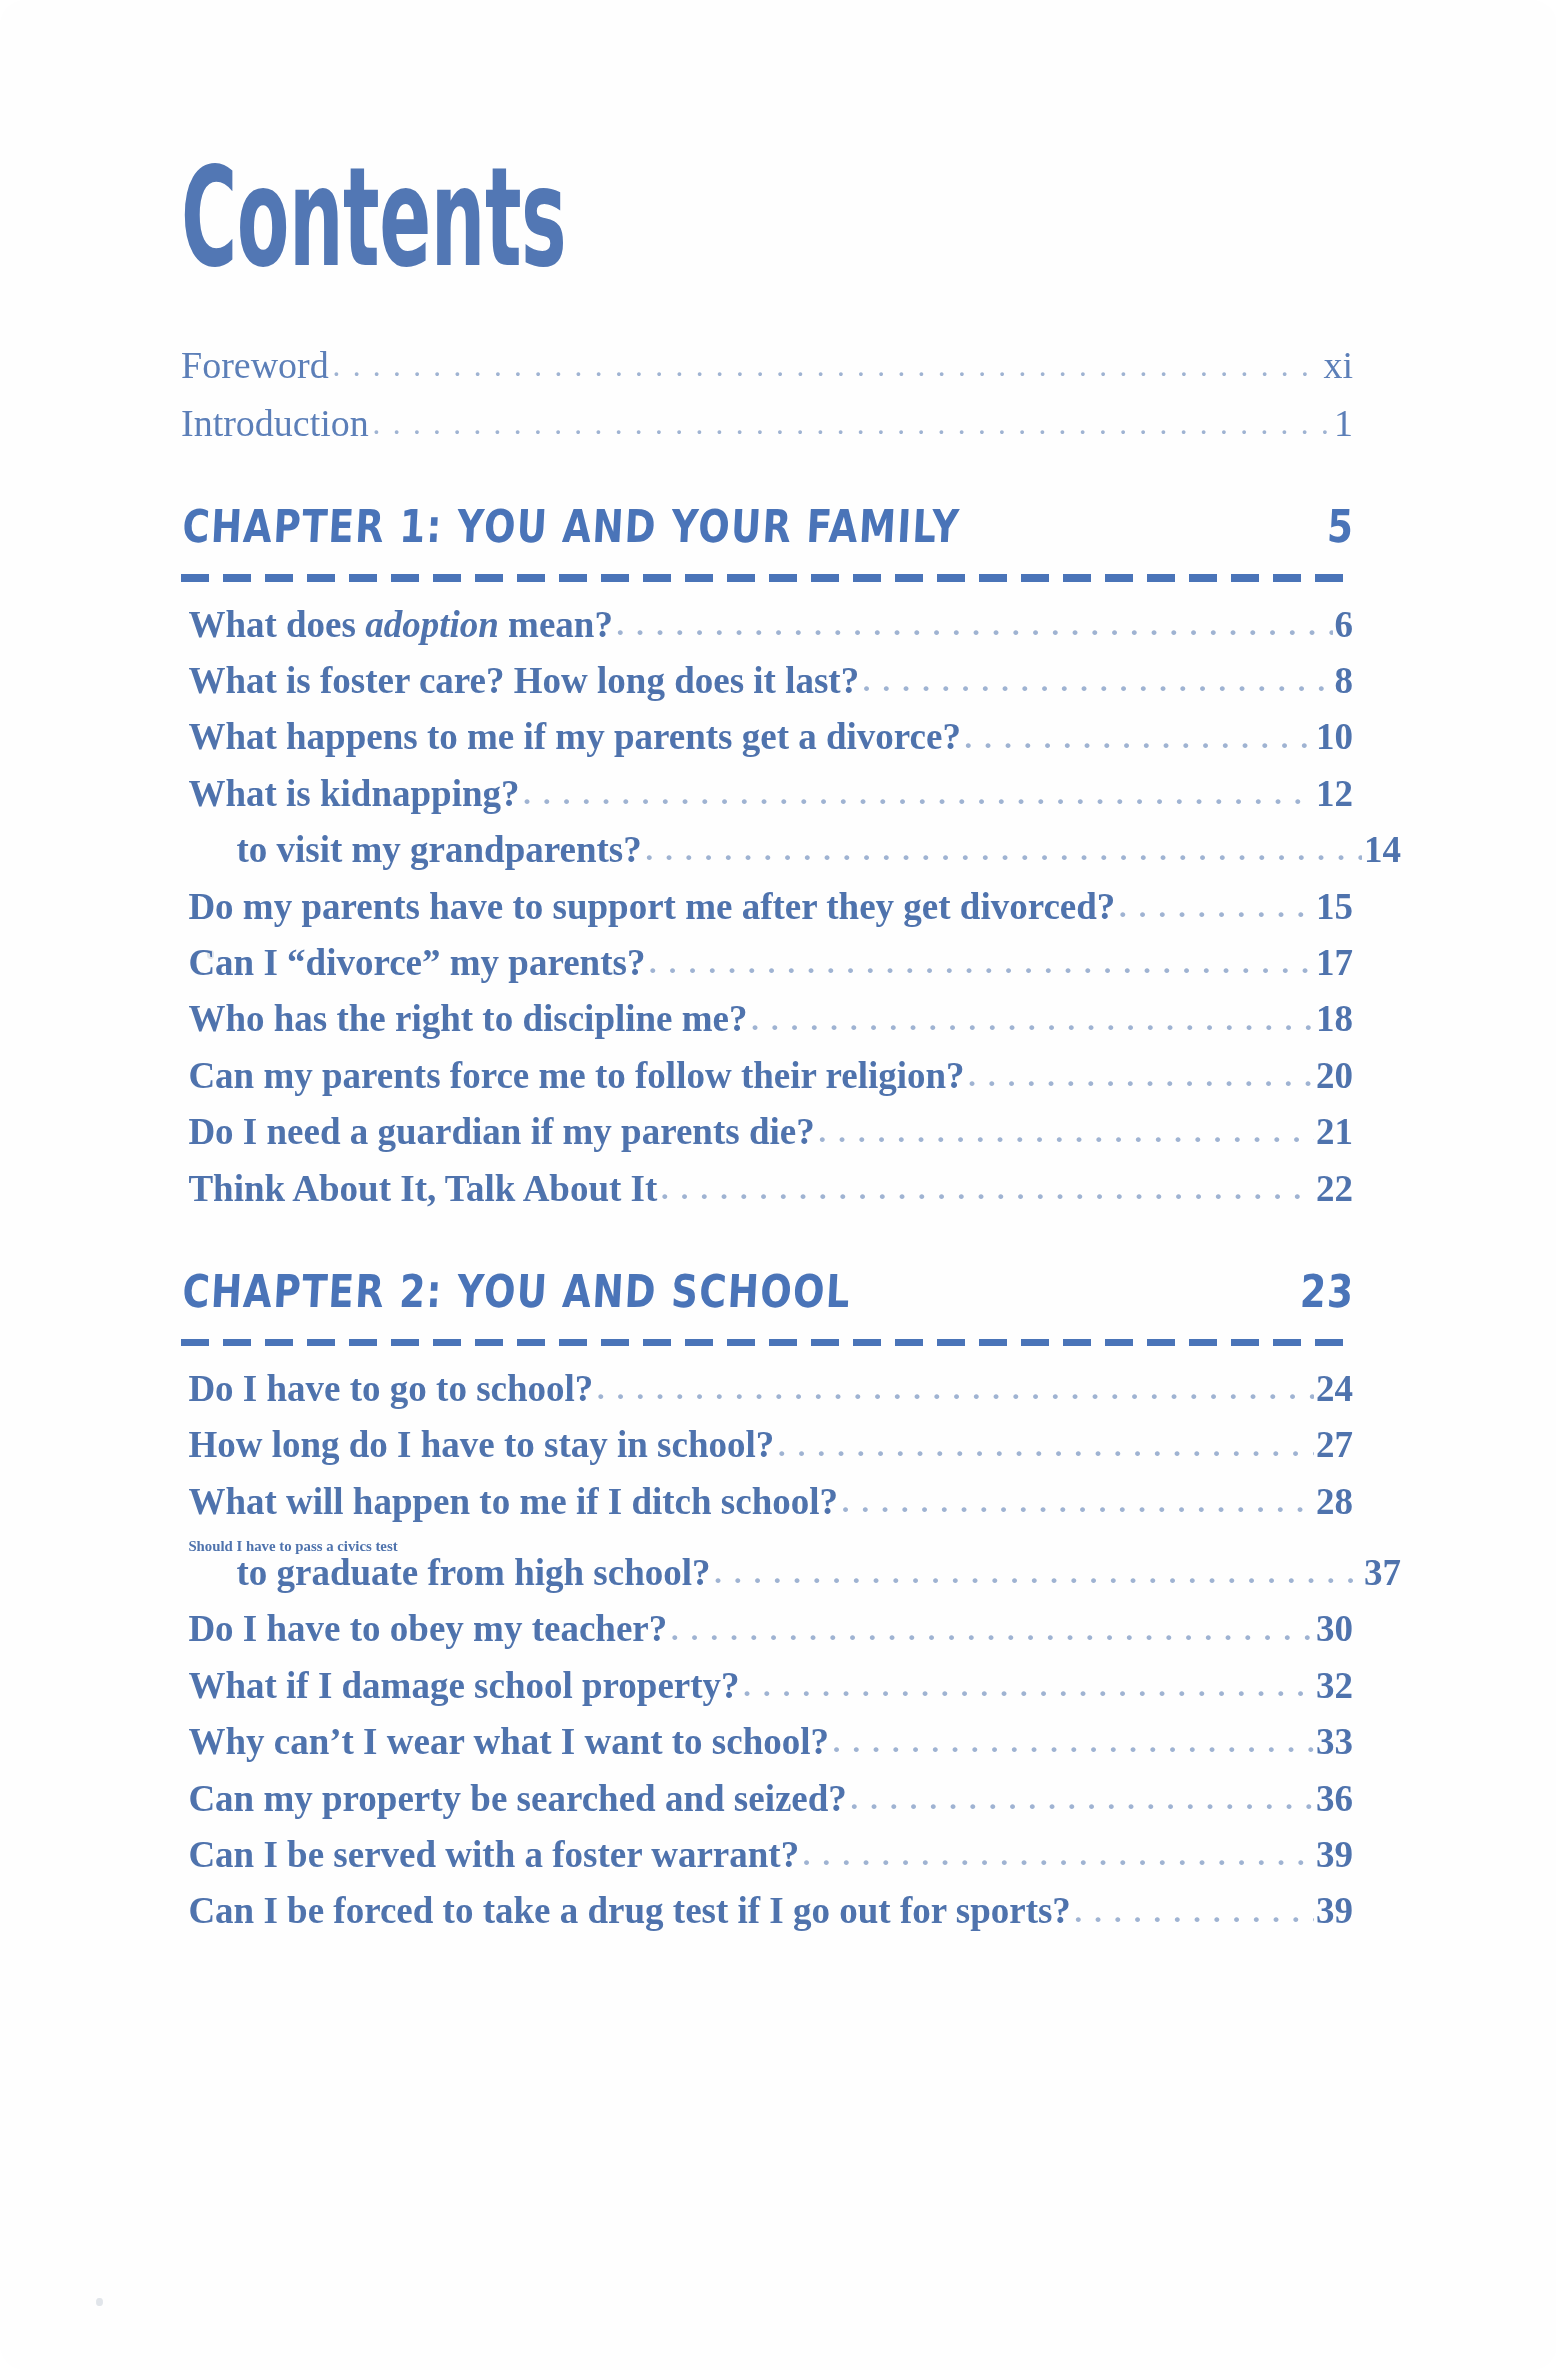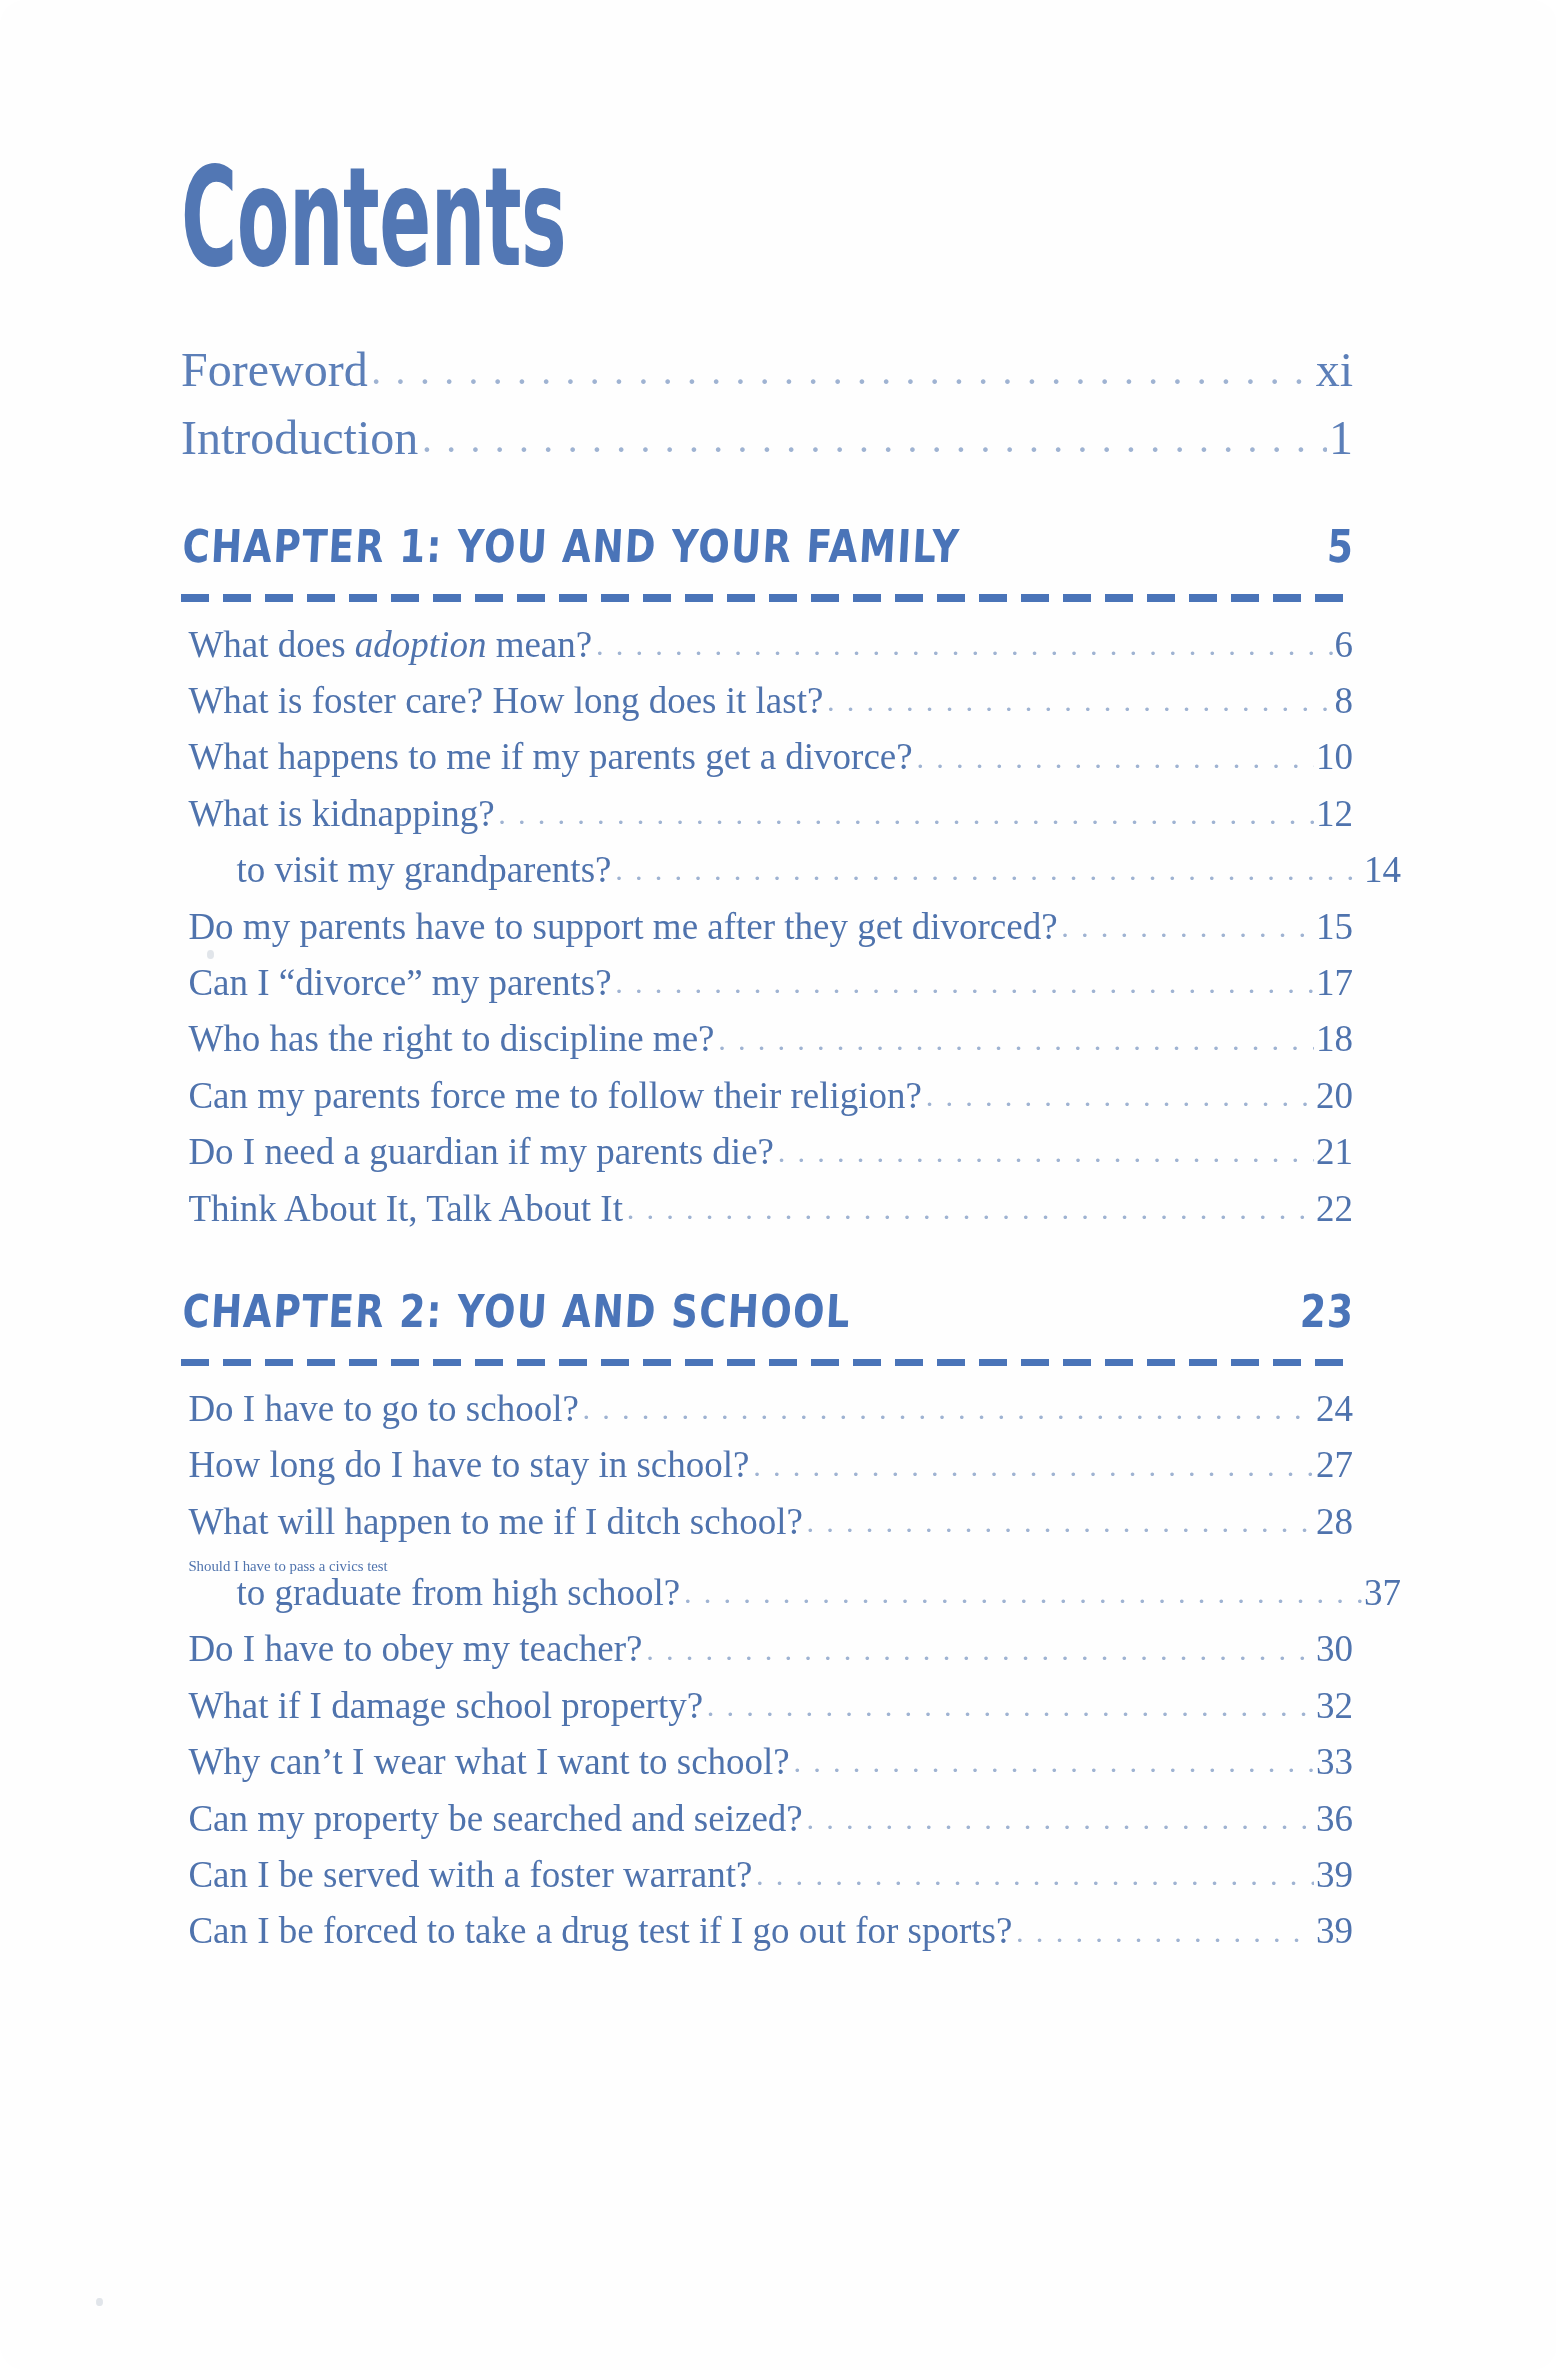--- a/index.html
+++ b/index.html
@@ -52,21 +52,21 @@
   .front-matter {
     margin-top: 65px;
   }
   .toc-row {
     display: flex;
     align-items: baseline;
     width: 100%;
     line-height: 1.0;
   }
   .front-matter .toc-row {
-    font-size: 48px;
+    font-size: 38px;
     margin-bottom: 20px;
     color: #5c7fb8;
   }
   .row-label {
     white-space: pre;
     flex: 0 0 auto;
   }
   .row-label .italic { font-style: italic; }
   .leader {
     flex: 1 1 auto;
@@ -110,20 +110,21 @@
     width: 100%;
     background-image: repeating-linear-gradient(
         to right,
         #4a74b8 0px, #4a74b8 28px,
         rgba(255,255,255,0) 28px, rgba(255,255,255,0) 42px);
   }
 
   .chapter-entries {
     margin-top: 24px;
     padding-left: 7.4px;
+    font-weight: bold;
   }
   .chapter-entries .toc-row {
     font-size: 37px;
     margin-bottom: 19.4px;
   }
   .entry-wrap {
     width: 100%;
   }
   .entry-line1 {
     white-space: pre;

